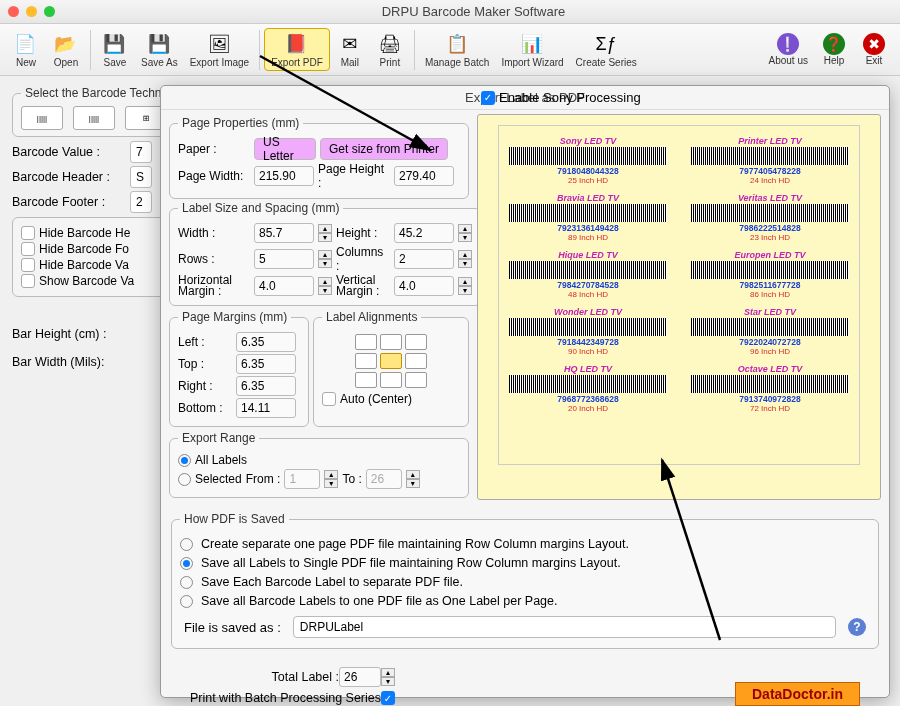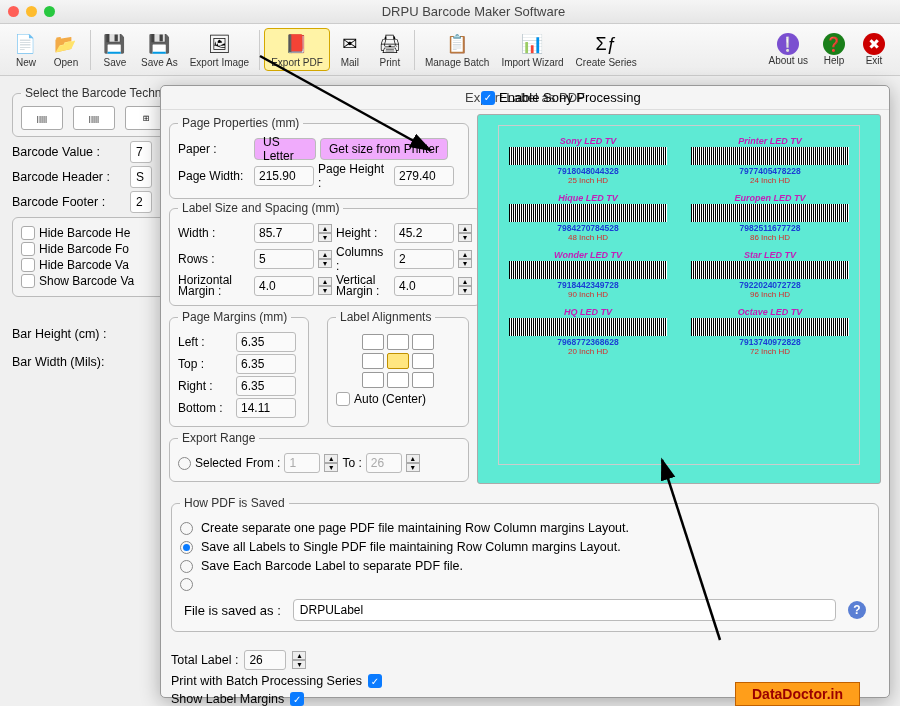--- a/index.html
+++ b/index.html
@@ -34,35 +34,35 @@
 .leftcol fieldset { margin: 2px 0; }
 .lrow { display: flex; align-items: center; gap: 4px; margin: 2px 0; font-size: 12px; }
 .llbl { width: 72px; }
 .sinp { width: 60px; height: 20px; border: 1px solid #bbb; border-radius: 3px; background: #fafafa; padding: 1px 4px; font-size: 12px; text-align: left; }
 .btn { background: #f0abfc; border: 1px solid #bbb; border-radius: 4px; padding: 2px 8px; font-size: 12px; cursor: pointer; height: 22px; display: inline-flex; align-items: center; }
 .step { width: 14px; display:inline-flex; flex-direction:column; font-size:8px; line-height:7px; }
 .step span{border:1px solid #aaa;text-align:center;background:#eee;}
 .align-grid { display: grid; grid-template-columns: repeat(3, 22px); grid-template-rows: repeat(3, 16px); gap: 3px; margin: 4px auto; width: fit-content; }
 .acell { border: 1px solid #999; background: #fff; border-radius: 2px; }
 .acell.sel { background: #ffe680; border-color: #c09000; }
-.preview { flex:1; border: 1px solid #aaa; background: #5eead4; border-radius: 3px; padding: 10px 20px; }
+.preview { flex:1; border: 1px solid #aaa; background: #fef9c3; border-radius: 3px; padding: 10px 20px; }
 .pvinner { border: 1px solid #ccc; padding: 10px; min-height: 340px; }
 .bcrow { display: flex; gap: 24px; margin-bottom: 8px; }
 .bc { flex:1; text-align: center; }
 .bc .hdr { color: #c220b8; font-size: 9px; font-style: italic; font-weight: bold; }
 .bc .bars { height: 18px; background: repeating-linear-gradient(90deg,#000 0,#000 1px,#fff 1px,#fff 2px); margin: 1px 0; }
 .bc .num { color: #1a3fd4; font-size: 8.5px; font-weight: bold; }
 .bc .ft { color: #d62b2b; font-size: 8px; }
 .bottom { padding: 4px 10px; }
 .radio { width: 13px; height: 13px; border: 1px solid #888; border-radius: 50%; display: inline-flex; align-items:center; justify-content:center; }
 .radio.on::after { content:''; width:7px; height:7px; border-radius:50%; background:#0a7bff; }
 .rrow { display:flex; align-items:center; gap:8px; font-size:12.5px; margin: 5px 0; }
 .brow { display:flex; align-items:center; justify-content: flex-end; gap: 10px; margin-top: 4px; font-size: 12.5px;}
 .rightopts { text-align: right; padding-right: 6px; font-size: 12.5px; }
-.rightopts div { margin: 4px 0; display:flex; align-items:center; gap:6px;}
+.rightopts div { margin: 4px 0; display:flex; justify-content:flex-end; align-items:center; }
 .bigbtn { background: #fff6cc; border: 2px solid #d4b000; border-radius: 5px; padding: 5px 18px; font-size: 14px; display:inline-flex; align-items:center; gap:6px; cursor:pointer;}
 .closebtn { background:#fbfbfb; border:1px solid #bbb; border-radius:4px; padding:5px 14px; font-size:14px; display:inline-flex; align-items:center; gap:5px; cursor:pointer;}
 .watermark { position:absolute; bottom:0px; right: 40px; background:#ff9e1a; color:#9a0000; font-weight:bold; padding:3px 16px; border:1px solid #c06000; font-size:14px;}
 .filerow { display:flex; align-items:center; gap:12px; margin-top: 8px; padding: 0 4px 4px;}
 .fileinp { flex:1; border:1px solid #bbb; background:#fff; border-radius:4px; height:22px; padding:2px 6px; font-size:12px;}
 .hicon { width:18px; height:18px; border-radius:50%; background:#5a7fd4; color:#fff; display:inline-flex; align-items:center; justify-content:center; font-size:12px; font-weight:bold;}
 svg.arrowsvg { position:absolute; pointer-events:none; }
 </style>
 </head>
 <body>
@@ -251,21 +251,21 @@
               <span>▾</span>
             </span>
           <span style="width:54px;line-height:11px">Vertical Margin :</span>
             <input class="sinp" value="4.0" style="">
             <span class="step">
               <span>▴</span>
               <span>▾</span>
             </span>
           </div>
       </fieldset>
-      <div style="display:flex; gap:18px;">
+      <div style="display:flex; gap:4px;">
         <fieldset style="flex:0 0 140px;">
             <legend>Page Margins (mm)</legend>
           <div class="lrow">
               <span style="width:54px">Left :</span>
               <input class="sinp" value="6.35" style="">
             </div>
           <div class="lrow">
               <span style="width:54px">Top :</span>
               <input class="sinp" value="6.35" style="">
             </div>
@@ -293,20 +293,24 @@
           </div>
           <div class="lrow">
               <span class="chk off"></span>
               <span>Auto (Center)</span>
             </div>
         </fieldset>
       </div>
       <fieldset>
           <legend>Export Range</legend>
         <div class="lrow">
+            <span class="radio on"></span>
+            <span>All Labels</span>
+          </div>
+        <div class="lrow">
             <span class="radio"></span>
             <span>Selected</span>
           <span>From :</span>
             <input class="sinp" style="width: 36px; color: rgb(170, 170, 170);" value="1">
             <span class="step">
               <span>▴</span>
               <span>▾</span>
             </span>
           <span>To :</span>
             <input class="sinp" style="width: 36px; color: rgb(170, 170, 170);" value="26">
@@ -324,20 +328,34 @@
               <div class="hdr">Sony LED TV</div>
               <div class="bars"></div>
               <div class="num">7918048044328</div>
               <div class="ft">25 Inch HD</div>
             </div>
             <div class="bc">
               <div class="hdr">Printer LED TV</div>
               <div class="bars"></div>
               <div class="num">7977405478228</div>
               <div class="ft">24 Inch HD</div>
+            </div>
+          </div>
+          <div class="bcrow">
+            <div class="bc">
+              <div class="hdr">Bravia LED TV</div>
+              <div class="bars"></div>
+              <div class="num">7923136149428</div>
+              <div class="ft">89 Inch HD</div>
+            </div>
+            <div class="bc">
+              <div class="hdr">Veritas LED TV</div>
+              <div class="bars"></div>
+              <div class="num">7986222514828</div>
+              <div class="ft">23 Inch HD</div>
             </div>
           </div>
           <div class="bcrow">
             <div class="bc">
               <div class="hdr">Hique LED TV</div>
               <div class="bars"></div>
               <div class="num">7984270784528</div>
               <div class="ft">48 Inch HD</div>
             </div>
             <div class="bc">
@@ -390,20 +408,21 @@
             <div class="rrow">
               <span class="radio on"></span>
               <span>Save all Labels to Single PDF file maintaining Row Column margins Layout.</span>
             </div>
             <div class="rrow">
               <span class="radio "></span>
               <span>Save Each Barcode Label to separate PDF file.</span>
             </div>
             <div class="rrow">
               <span class="radio "></span>
+              <span>Save all Barcode Labels to one PDF file as One Label per Page.</span>
             </div>
           </div>
         <div class="filerow">
           <span>File is saved as :</span>
           <input class="fileinp" value="DRPULabel" style="">
           <span class="hicon">?</span>
         </div>
       </fieldset>
       <div style="width:230px;">
         <div class="rightopts">

